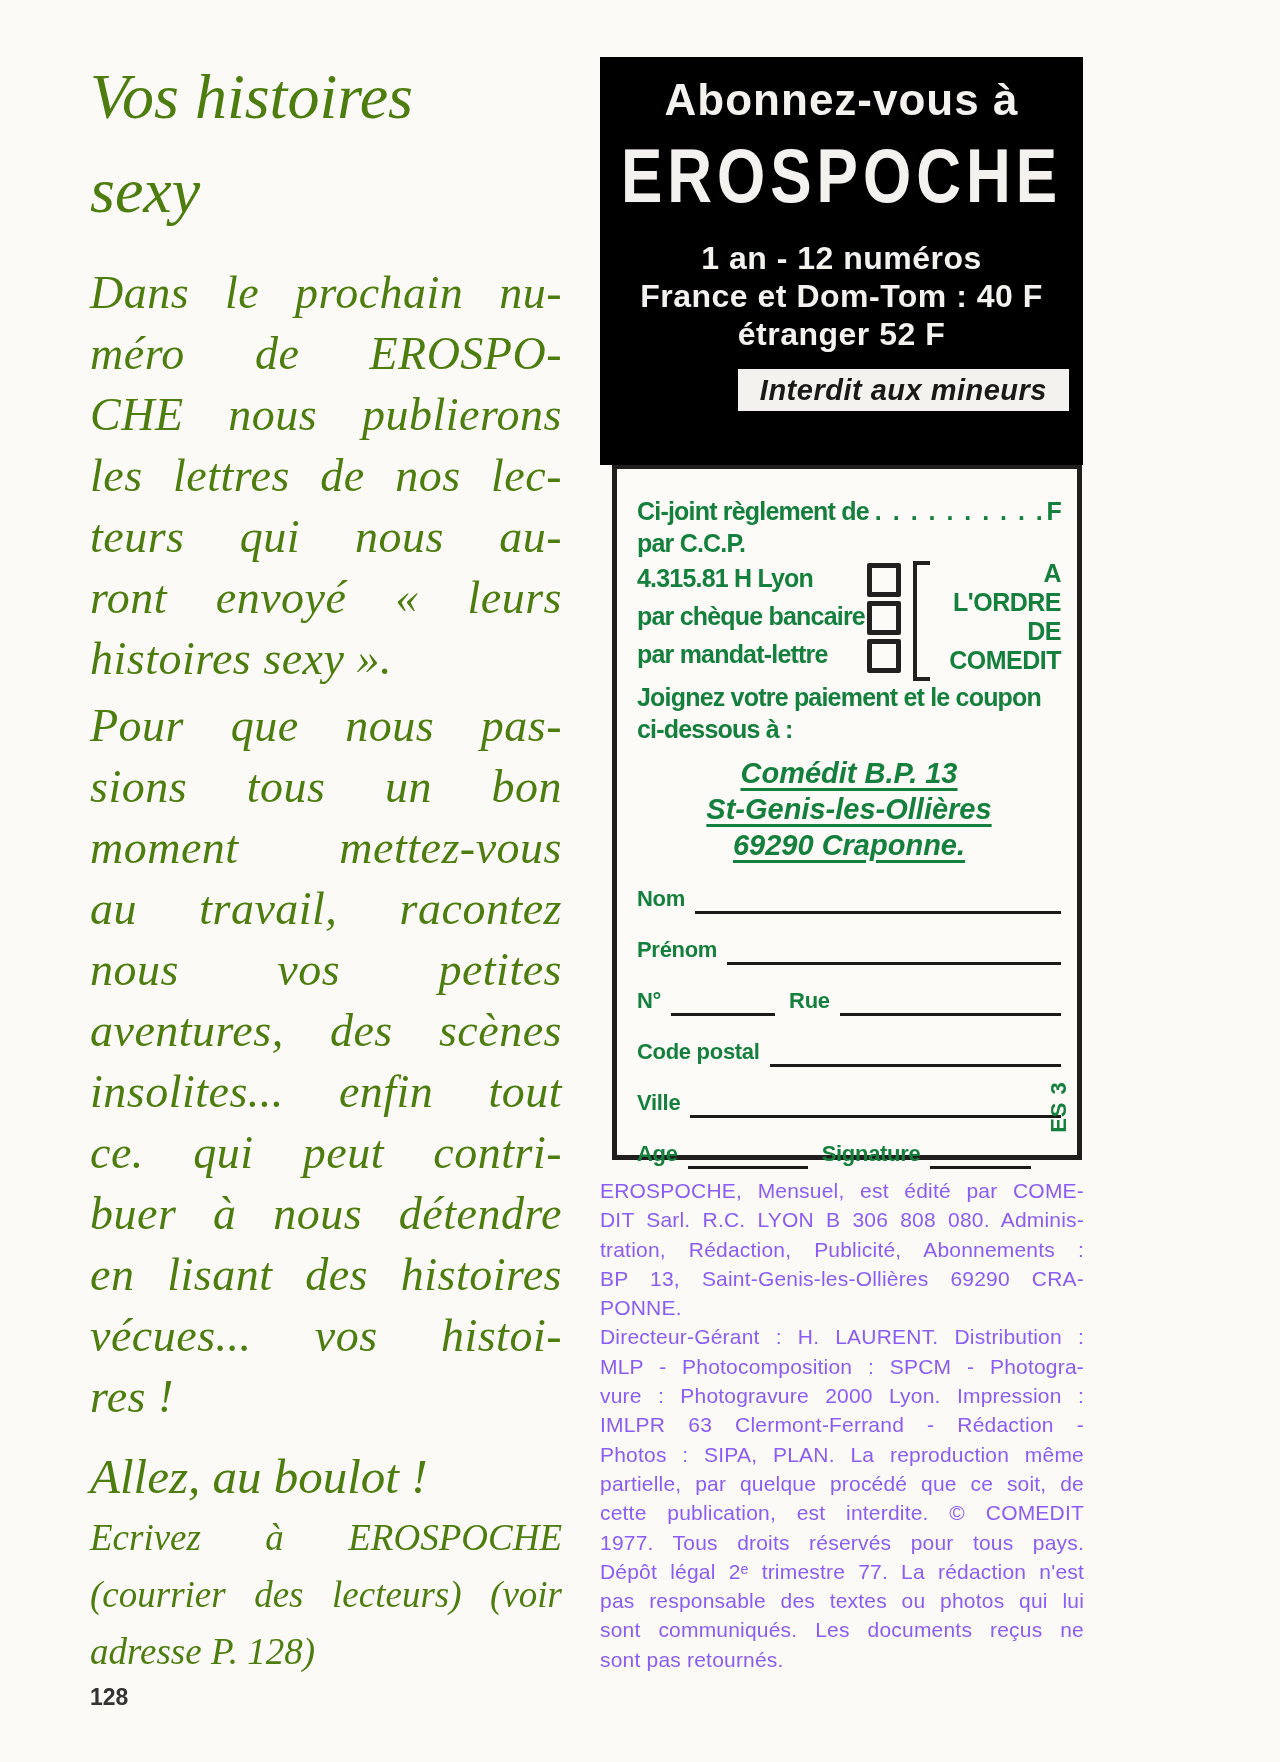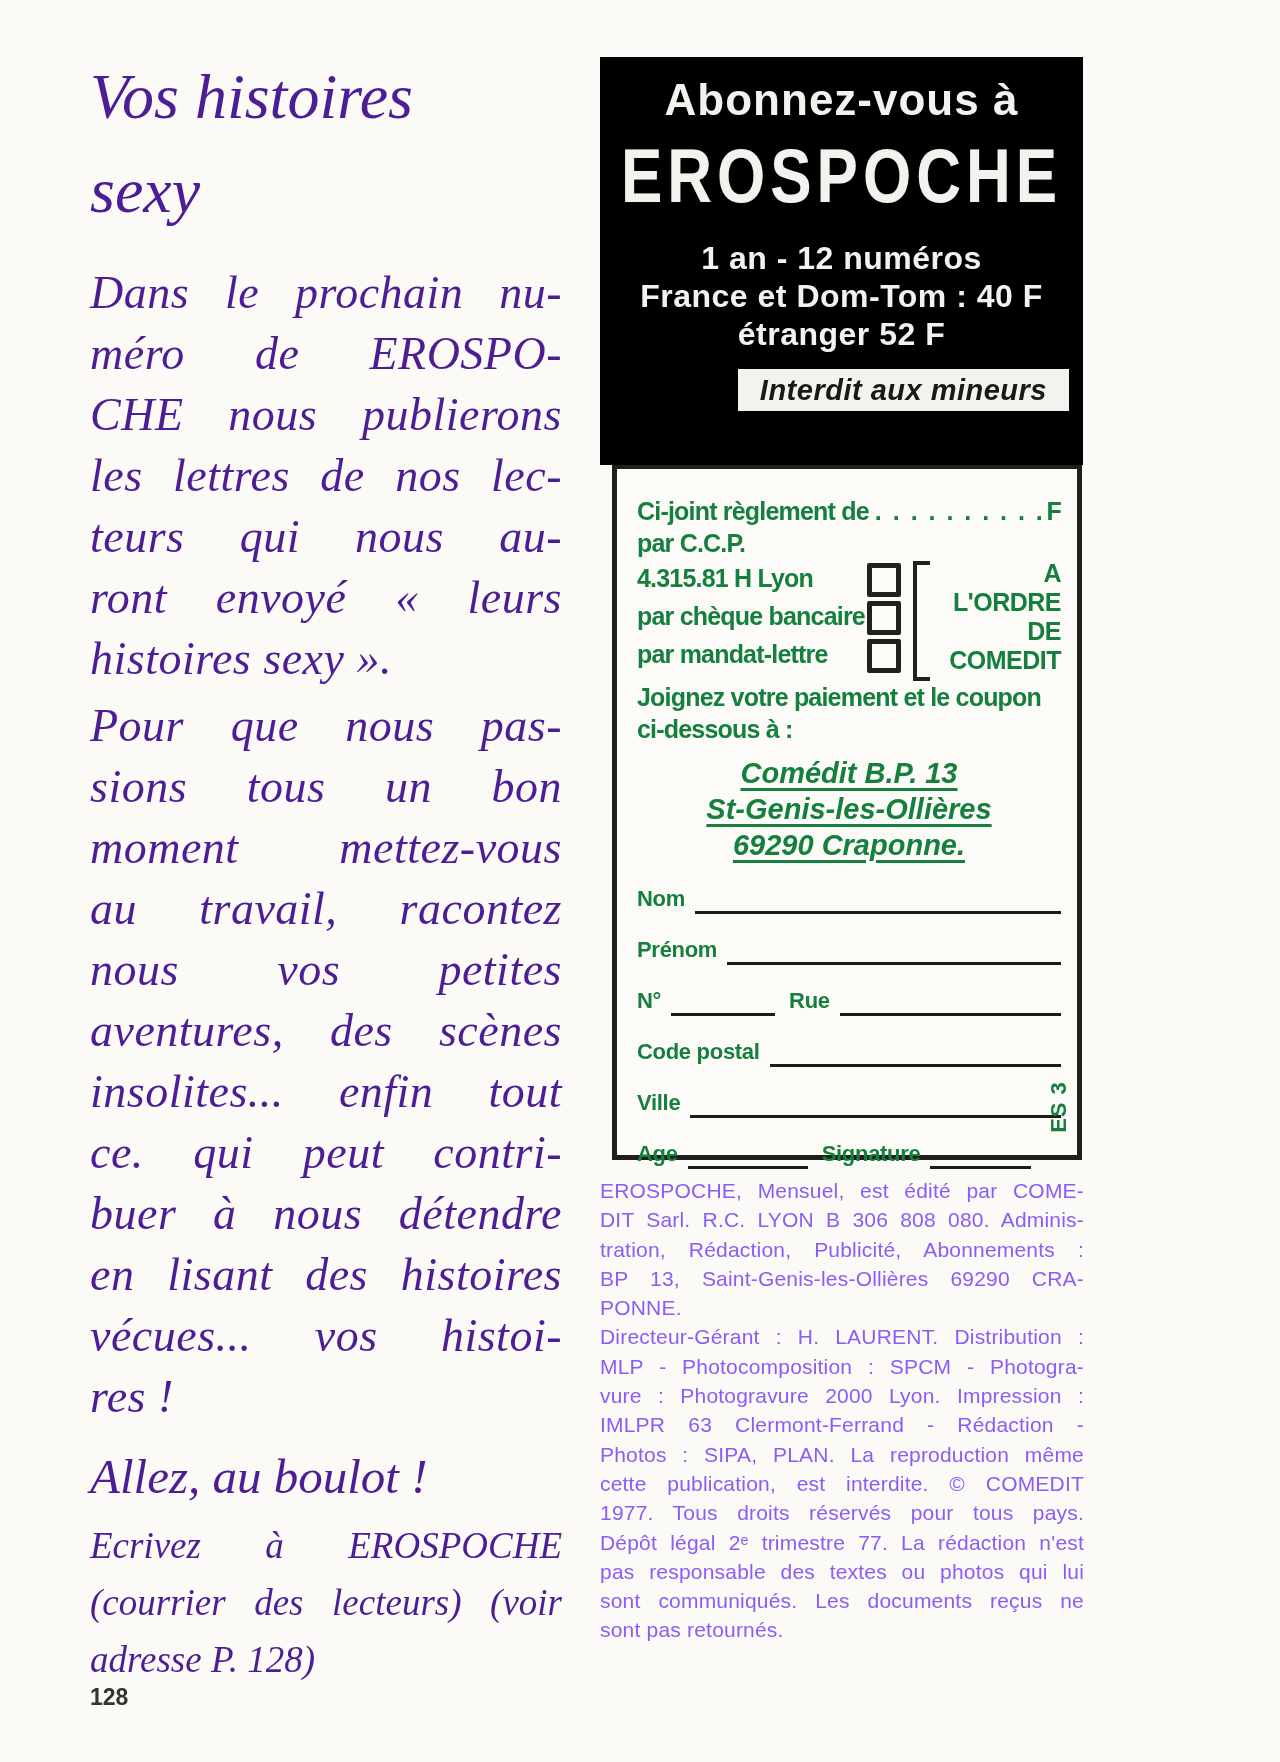--- a/index.html
+++ b/index.html
@@ -2,29 +2,29 @@
 <html><head>
 <meta charset="utf-8">
 <style>
   html,body{margin:0;padding:0;background:#e8e6e2;}
   .page{
     position:relative;width:1280px;height:1762px;margin:0 auto;
     background:#fbfaf6;overflow:hidden;color:#262423;
   }
   
   .left-col{position:absolute;left:90px;top:50px;width:472px;
-    font-family:"Liberation Serif",serif;font-style:italic;color:#4c1d95;}
+    font-family:"Liberation Serif",serif;font-style:italic;color:#4d7c0f;}
   .title-line{font-size:64px;line-height:94px;font-weight:400;text-align:left;}
   .jl{text-align:justify;text-align-last:justify;}
   .ll{text-align:left;text-align-last:left;}
   .bodyline{font-size:46px;line-height:61px;letter-spacing:.5px;}
   .para1{margin-top:24px;}
   .para2{margin-top:6px;}
   .callout{margin-top:18px;font-size:49px;line-height:64px;}
-  .para3{margin-top:8px;}
+  .para3{}
   .smline{font-size:37px;line-height:57px;}
   .pagenum{position:absolute;left:90px;top:1686px;
     font:700 23px/1 "Liberation Sans",sans-serif;color:#333;font-style:normal;}
   
   .ad{position:absolute;left:600px;top:57px;width:483px;height:408px;
     background:#000000;color:#f4f2ee;font-family:"Liberation Sans",sans-serif;
     box-sizing:border-box;}
   .subscribe{margin-top:18px;text-align:center;font-weight:700;font-size:44px;
     line-height:50px;letter-spacing:1px;}
   .brand{margin-top:6px;text-align:center;font-weight:800;font-size:62px;line-height:74px;
@@ -201,20 +201,21 @@
     <div class="il">EROSPOCHE, Mensuel, est édité par COME-</div>
     <div class="il">DIT Sarl. R.C. LYON B 306 808 080. Adminis-</div>
     <div class="il">tration, Rédaction, Publicité, Abonnements :</div>
     <div class="il">BP 13, Saint-Genis-les-Ollières 69290 CRA-</div>
     <div class="ill">PONNE.</div>
     <div class="il">Directeur-Gérant : H. LAURENT. Distribution :</div>
     <div class="il">MLP - Photocomposition : SPCM - Photogra-</div>
     <div class="il">vure : Photogravure 2000 Lyon. Impression :</div>
     <div class="il">IMLPR 63 Clermont-Ferrand - Rédaction -</div>
     <div class="il">Photos : SIPA, PLAN. La reproduction même</div>
+    <div class="il">partielle, par quelque procédé que ce soit, de</div>
     <div class="il">cette publication, est interdite. © COMEDIT</div>
     <div class="il">1977. Tous droits réservés pour tous pays.</div>
     <div class="il">Dépôt légal 2ᵉ trimestre 77. La rédaction n'est</div>
     <div class="il">pas responsable des textes ou photos qui lui</div>
     <div class="il">sont communiqués. Les documents reçus ne</div>
     <div class="ill">sont pas retournés.</div>
   </div>
 
 </div>
 

